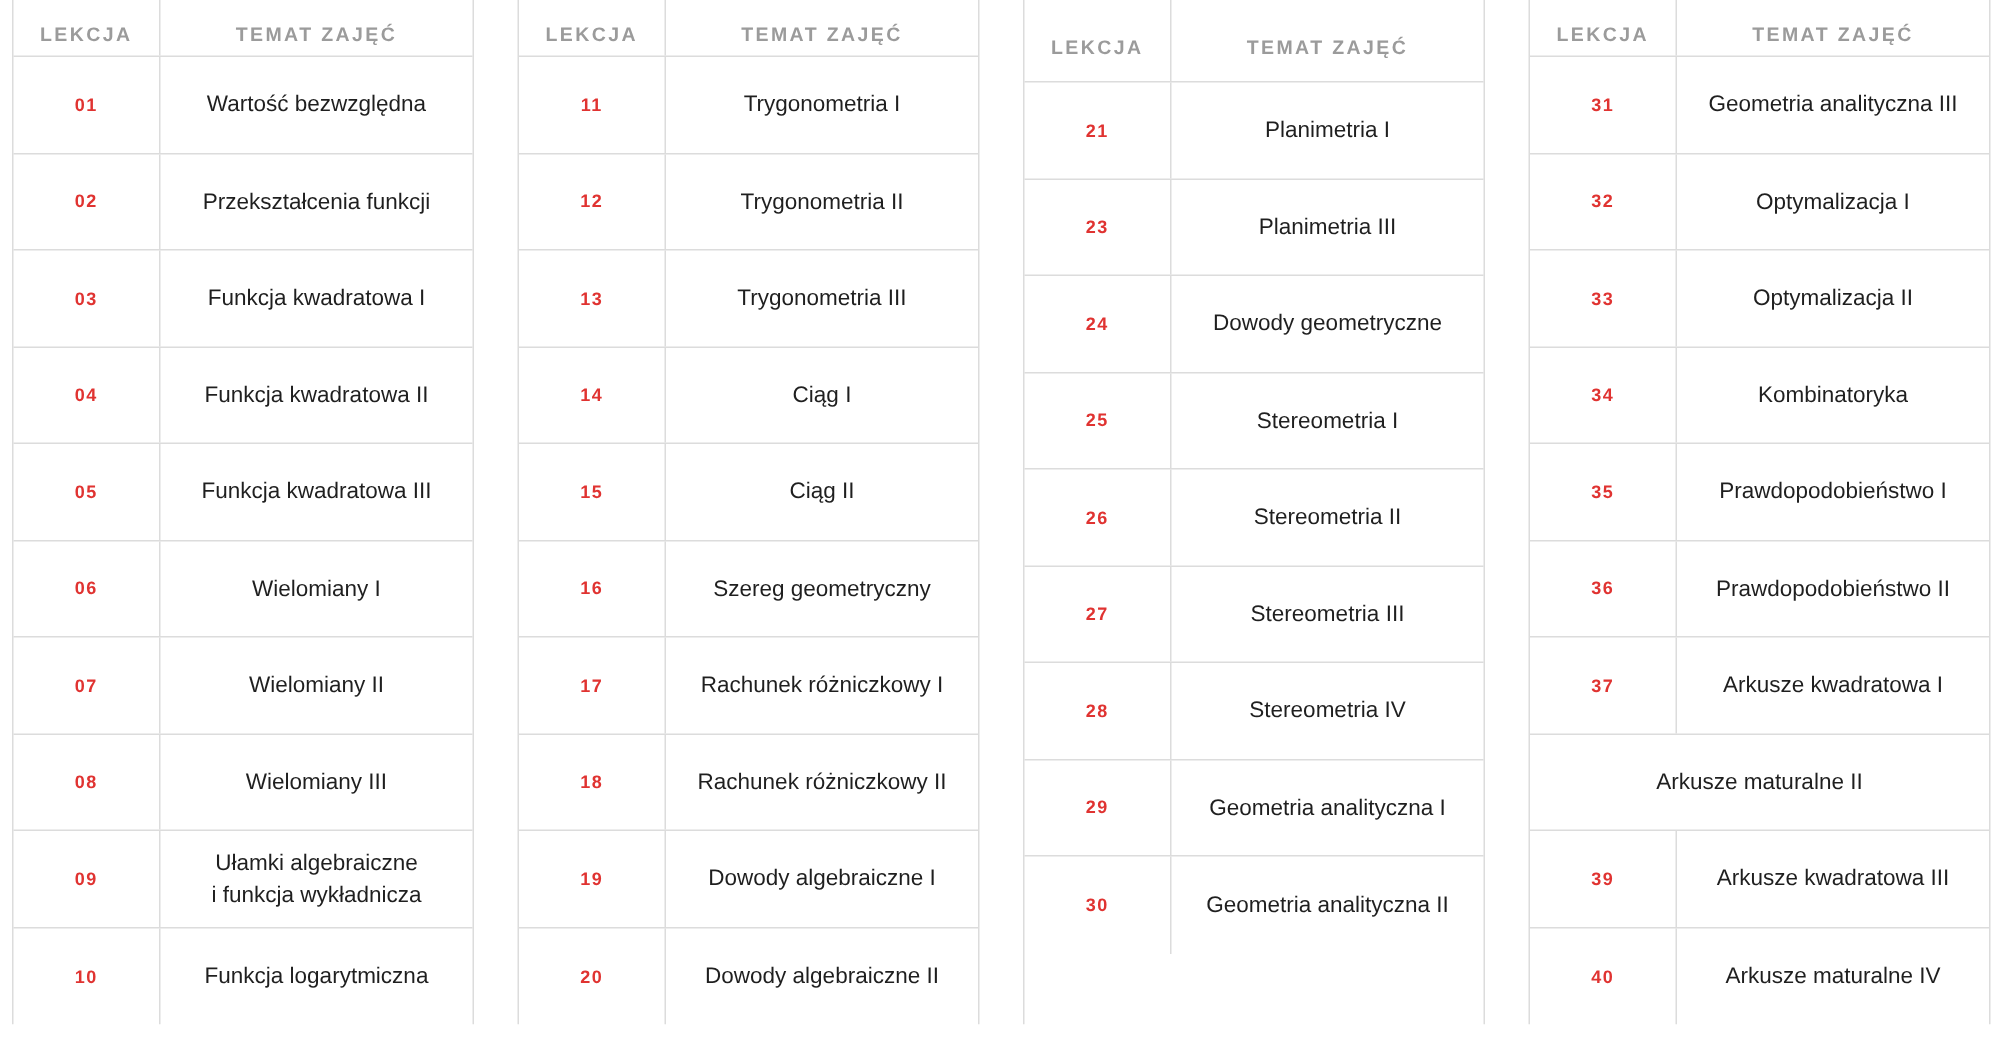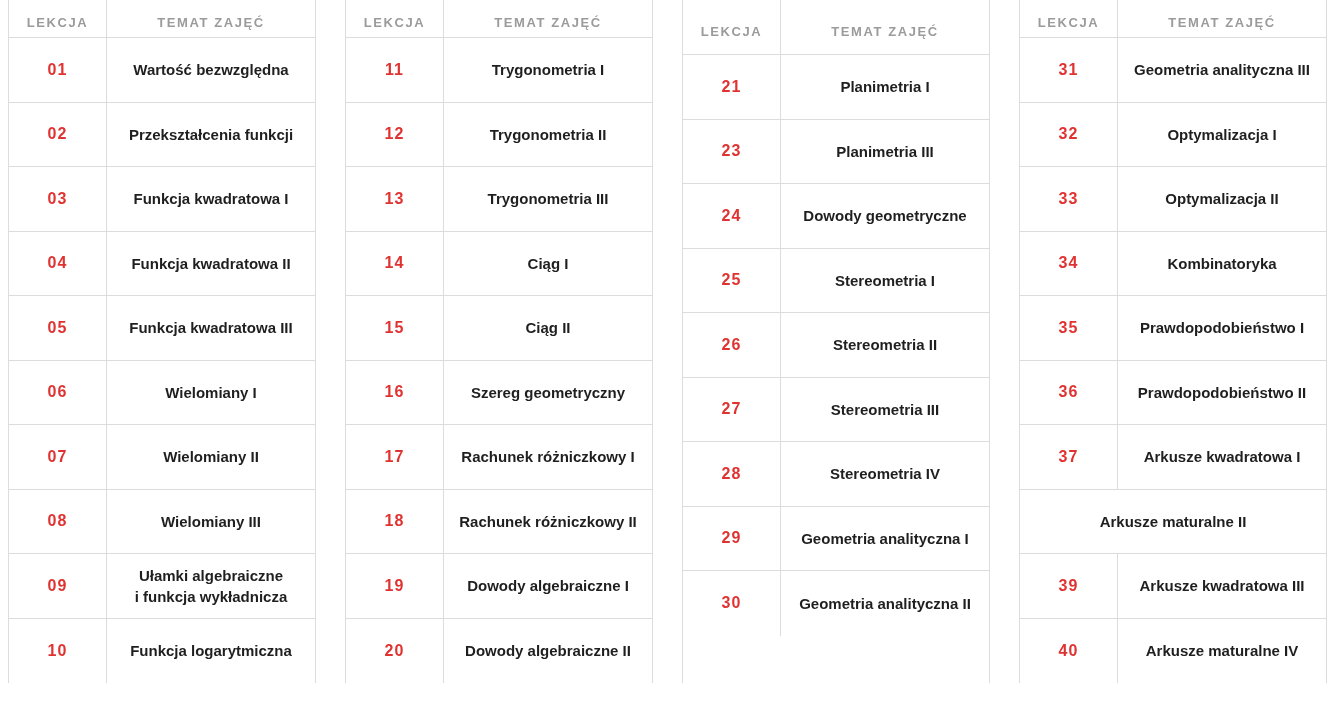--- a/index.html
+++ b/index.html
@@ -71,28 +71,28 @@
   }
   .td {
     display: flex;
     align-items: center;
     justify-content: center;
     box-sizing: border-box;
     text-align: center;
   }
   .td-lesson {
     color: #e03331;
-    font-size: 16px;
+    font-size: 12px;
     font-weight: bold;
     letter-spacing: 1px;
   }
   .td-topic {
     color: #1f1f1f;
     font-size: 15px;
-    font-weight: bold;
+    font-weight: normal;
     line-height: 21px;
     white-space: pre-line;
     padding: 0 6px;
   }
 </style>
 </head>
 <body>
 
 <div class="page">
   <div class="tables-wrap">

